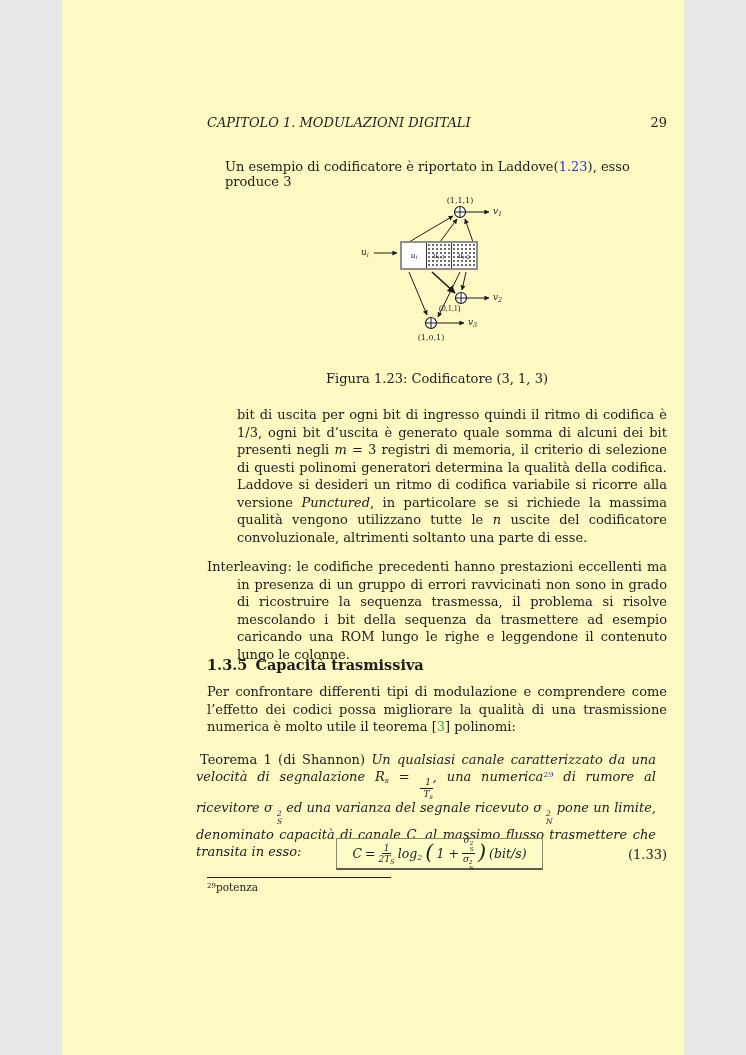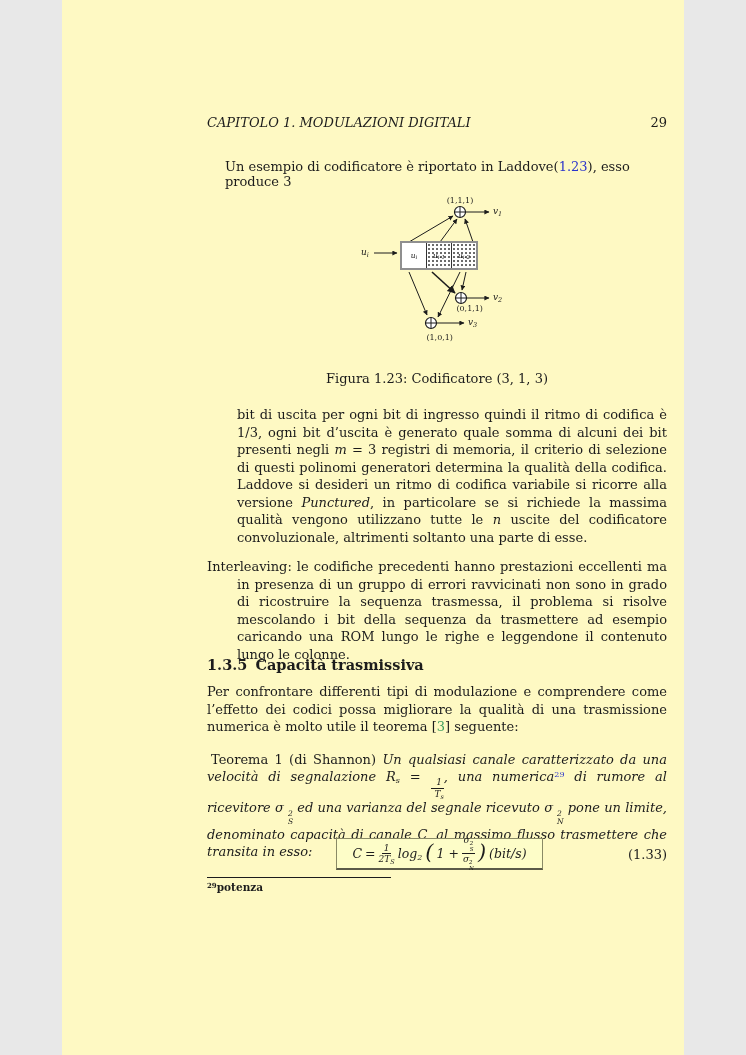--- a/index.html
+++ b/index.html
@@ -45,21 +45,21 @@
   
   .eqbox{left:274px;top:838px;width:207px;height:32px;background:#fdfdc8;
          border:1px solid #8a8a66;border-bottom:2px solid #5a5a48;box-sizing:border-box;}
   .eqrow{display:flex;align-items:center;justify-content:center;gap:3px;height:100%;
          font-style:italic;font-size:12.5px;}
   .bigparen{font-size:21px;font-weight:400;line-height:1;transform:translateY(-1px);}
   .eqfrac{font-size:9px;}
   .eqnum{left:556px;top:847px;width:49px;text-align:right;}
   
   .fnrule{left:145px;top:877px;width:184px;height:1px;background:#1c1c1c;}
-  .fn{left:145px;top:881px;font-size:10.5px;font-weight:bold;}
+  .fn{left:145px;top:881px;font-size:10.5px;}
   .fn sup{font-size:7px;vertical-align:3px;}
 </style>
 </head>
 <body>
 
 <div class="page">
 
   <div class="abs hdr">
     <span class="it">CAPITOLO 1.  MODULAZIONI DIGITALI</span>
     <span>29</span>
@@ -119,46 +119,46 @@
       <div class="cell dot">
         <span><span>u</span><sub>i-1</sub></span>
       </div>
       <div class="cell dot">
         <span><span>u</span><sub>i-2</sub></span>
       </div>
     </div>
 
     <span class="figlabel mvar" style="left:1px;top:51px;"><span>u</span><sub>i</sub></span>
     <span class="figlabel" style="left:78px;top:0px;width:44px;text-align:center;">(1,1,1)</span>
-    <span class="figlabel" style="left:79px;top:108px;width:44px;text-align:right;">(0,1,1)</span>
-    <span class="figlabel" style="left:49px;top:137px;width:44px;text-align:right;">(1,0,1)</span>
+    <span class="figlabel" style="left:79px;top:108px;width:44px;text-align:left;font-family:Liberation Serif, serif;">(0,1,1)</span>
+    <span class="figlabel" style="left:49px;top:137px;width:44px;text-align:center;">(1,0,1)</span>
     <span class="figlabel mvar" style="left:133px;top:10px;"><span>v</span><sub>1</sub></span>
     <span class="figlabel mvar" style="left:133px;top:96px;"><span>v</span><sub>2</sub></span>
     <span class="figlabel mvar" style="left:108px;top:121px;"><span>v</span><sub>3</sub></span>
   </div>
 
   <div class="abs caption">Figura 1.23: Codificatore (3, 1, 3)</div>
 
   <div class="abs just" style="top:406px;left:175px;width:430px;">
     <span>bit di uscita per ogni bit di ingresso quindi il ritmo di codifica è 1/3, ogni bit d’uscita è generato quale somma di alcuni dei bit presenti negli </span><span class="it">m</span><span> = 3 registri di memoria, il criterio di selezione di questi polinomi generatori determina la qualità della codifica. Laddove si desideri un ritmo di codifica variabile si ricorre alla versione </span><span class="it">Punctured</span><span>, in particolare se si richiede la massima qualità vengono utilizzano tutte le </span><span class="it">n</span><span> uscite del codificatore convoluzionale, altrimenti soltanto una parte di esse.</span>
   </div>
 
   <div class="abs just hang" style="top:558px;left:145px;width:430px;">
     <span class="bf">Interleaving:</span><span> le codifiche precedenti hanno prestazioni eccellenti ma in presenza di un gruppo di errori ravvicinati non sono in grado di ricostruire la sequenza trasmessa, il problema si risolve mescolando i bit della sequenza da trasmettere ad esempio caricando una ROM lungo le righe e leggendone il contenuto lungo le colonne.</span>
   </div>
 
   <div class="abs sect" style="top:656px;left:145px;">
     <span class="num">1.3.5</span><span>Capacità trasmissiva</span>
   </div>
 
   <div class="abs just" style="top:683px;left:145px;width:460px;">
-    <span>Per confrontare differenti tipi di modulazione e comprendere come l’effetto dei codici possa migliorare la qualità di una trasmissione numerica è molto utile il teorema [</span><span class="cite">3</span><span>] seguente:</span>
-  </div>
-
-  <div class="abs just" style="top:751px;left:145px;width:460px;text-indent:4px;line-height:17.3px;">
+    <span>Per confrontare differenti tipi di modulazione e comprendere come l’effetto dei codici possa migliorare la qualità di una trasmissione numerica è molto utile il teorema [</span><span class="cite">3</span><span>] polinomi:</span>
+  </div>
+
+  <div class="abs just" style="top:751px;left:134px;width:460px;text-indent:4px;line-height:17.3px;">
     <span class="bf">Teorema 1 (di Shannon)</span><span class="it"> Un qualsiasi canale caratterizzato da una velocità di segnalazione </span><span class="it"><span>R</span><sub>s</sub> <span>=</span> </span><span class="frac">
         <span class="num">1</span>
         <span><span>T</span><sub>s</sub></span>
       </span><span class="it">, una numerica</span><sup class="link">29</sup><span class="it"> di rumore al ricevitore </span><span class="it"><span>σ</span><span class="ss">
           <span>2</span>
           <span>S</span>
         </span></span><span class="it"> ed una varianza del segnale ricevuto </span><span class="it"><span>σ</span><span class="ss">
           <span>2</span>
           <span>N</span>
         </span></span><span class="it"> pone un limite, denominato capacità di canale C, al massimo flusso trasmettere che transita in esso:</span>

